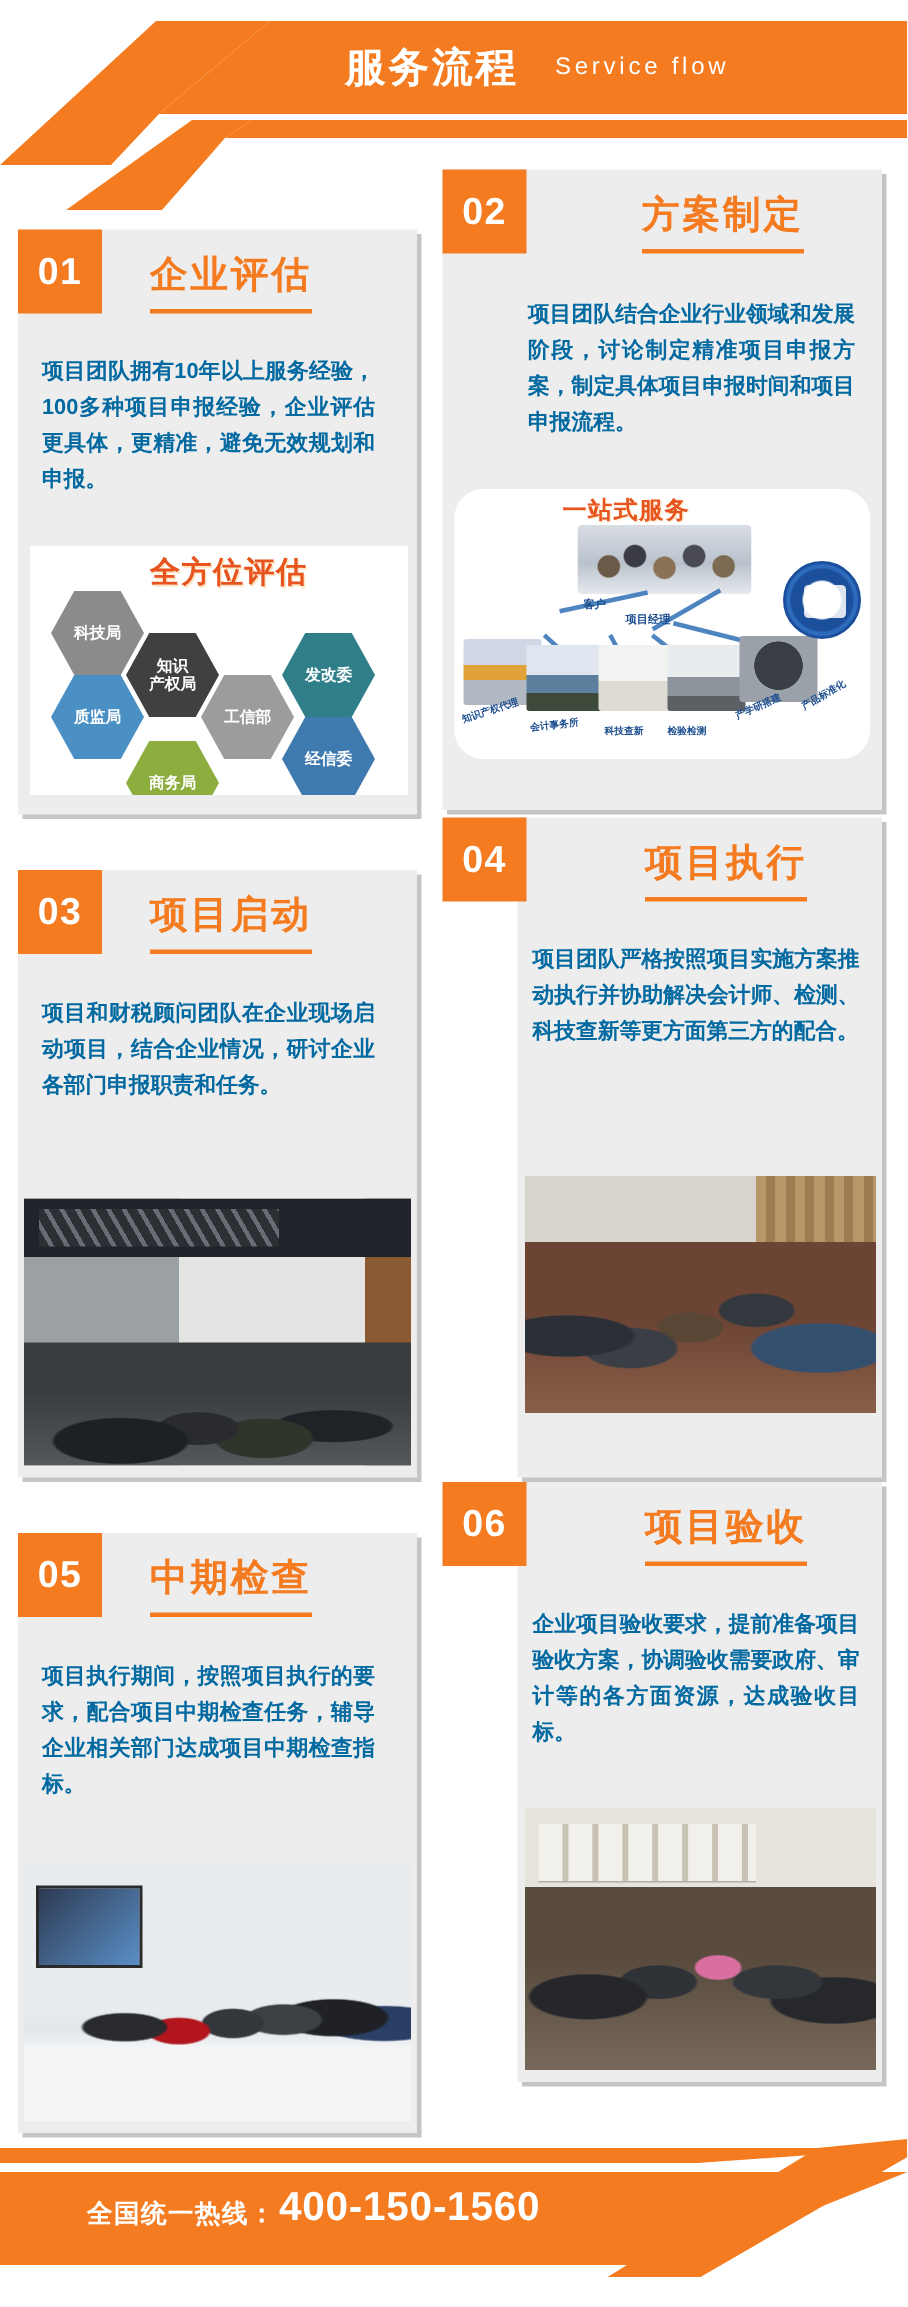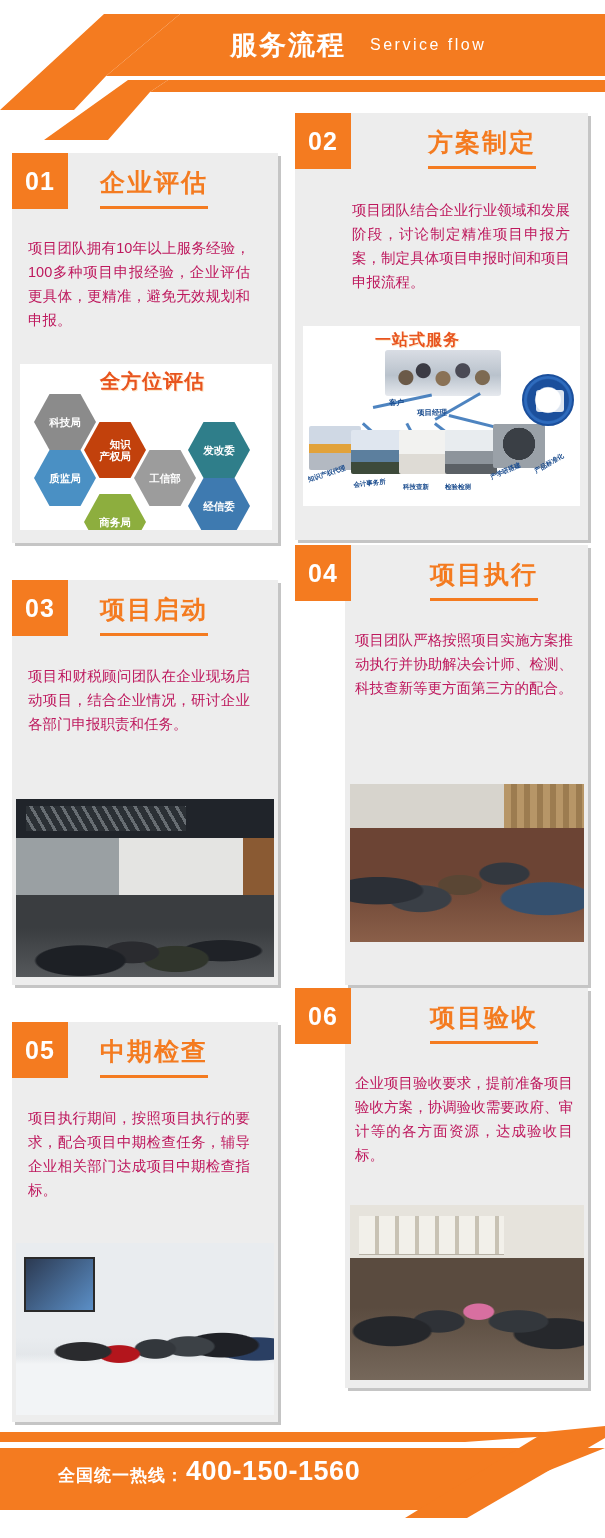--- a/index.html
+++ b/index.html
@@ -82,22 +82,22 @@
   }
   .card-title.t1 { left: 100px; top: 166px; }
   .card-title.t2 { left: 428px; top: 126px; }
   .card-title.t3 { left: 100px; top: 593px; }
   .card-title.t4 { left: 430px; top: 558px; }
   .card-title.t5 { left: 100px; top: 1035px; }
   .card-title.t6 { left: 430px; top: 1001px; }
 
   .card-body {
     position: absolute;
-    font-size: 14.5px; line-height: 24px; color: #be185d;
-    font-weight: normal; text-align: justify;
+    font-size: 14.5px; line-height: 24px; color: #0369a1;
+    font-weight: bold; text-align: justify;
   }
   .card-body.d1 { left: 28px;  top: 236px;  width: 222px; }
   .card-body.d2 { left: 352px; top: 198px;  width: 218px; }
   .card-body.d3 { left: 28px;  top: 664px;  width: 222px; }
   .card-body.d4 { left: 355px; top: 628px;  width: 218px; }
   .card-body.d5 { left: 28px;  top: 1106px; width: 222px; }
   .card-body.d6 { left: 355px; top: 1071px; width: 218px; }
 
   
   .hexwrap {
@@ -115,21 +115,21 @@
   .hex-title {
     position: absolute; left: 80px; top: 4px;
     font-size: 20px; font-weight: bold; color: #E8541E;
     letter-spacing: 1px;
     text-shadow: 1px 1px 0 #fde6c8;
   }
 
   
   .osswrap {
     position: absolute; left: 303px; top: 326px;
-    width: 277px; height: 180px; background: #ffffff; overflow: hidden;
+    width: 277px; height: 180px; background: #ffffff; overflow: hidden; border-radius: 19px;
   }
   .oss-title {
     position: absolute; left: 72px; top: 4px;
     font-size: 16px; font-weight: bold; color: #E8541E;
     letter-spacing: 1px; text-shadow: 1px 1px 0 #fdeacd;
   }
   .oss-hero {
     position: absolute; left: 82px; top: 24px; width: 116px; height: 46px;
     border-radius: 3px;
     background:
@@ -305,21 +305,21 @@
   <div class="card c1"></div>
   <div class="badge b1">01</div>
   <div class="card-title t1">企业评估</div>
   <div class="card-body d1">项目团队拥有10年以上服务经验，100多种项目申报经验，企业评估更具体，更精准，避免无效规划和申报。</div>
 
   <div class="hexwrap">
     <div class="hex-title">全方位评估</div>
     <div class="hex" style="left:14px;top:30px;background:#8B8B8B;">
         <span>科技局</span>
       </div>
-    <div class="hex" style="left:64px;top:58px;background:#c2410c;text-align:right;">
+    <div class="hex" style="left:64px;top:58px;background:#404040;">
         <span style="white-space:pre-line">知识
 产权局</span>
       </div>
     <div class="hex" style="left:14px;top:86px;background:#4A90C4;">
         <span>质监局</span>
       </div>
     <div class="hex" style="left:114px;top:86px;background:#9C9C9C;">
         <span>工信部</span>
       </div>
     <div class="hex" style="left:64px;top:114px;background:#8DAE3E;margin-top:16px;">

